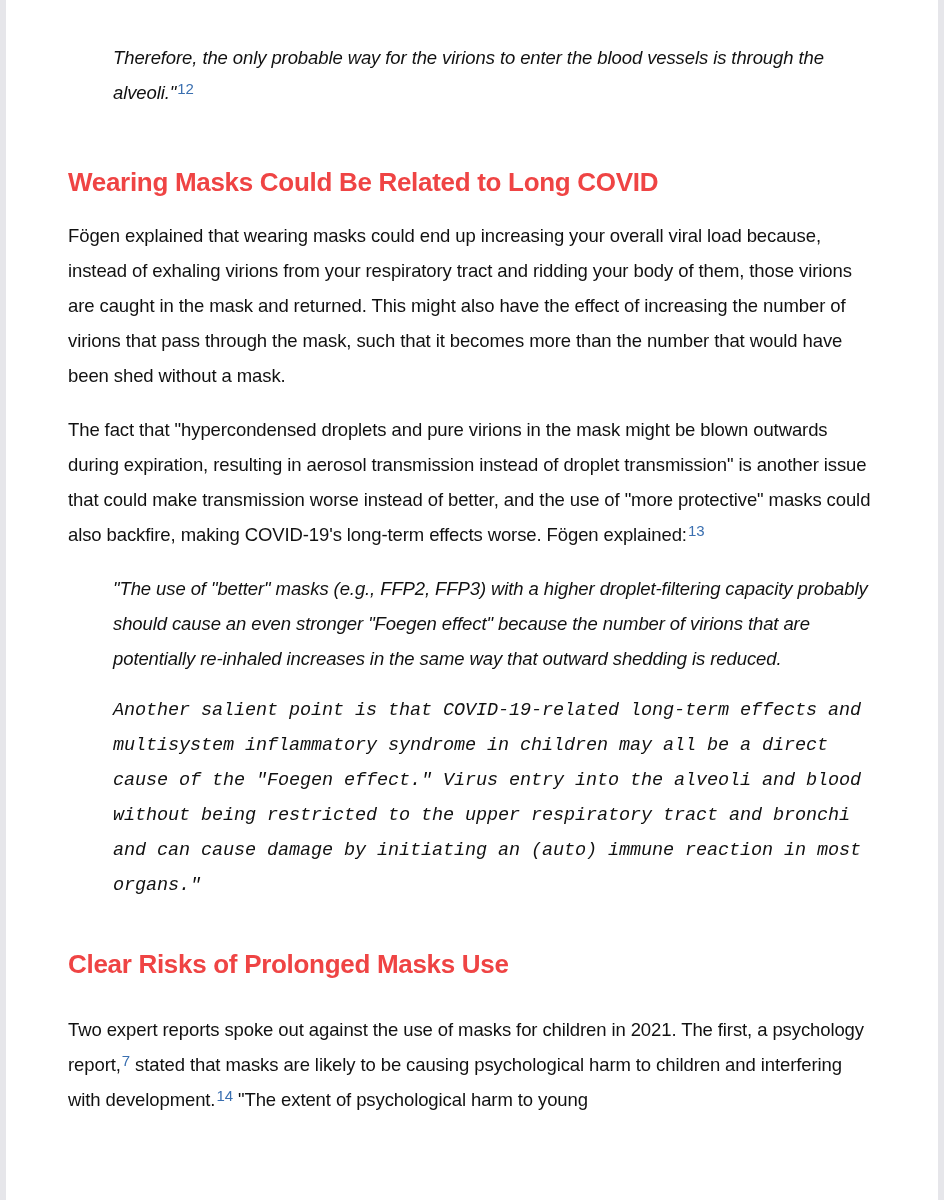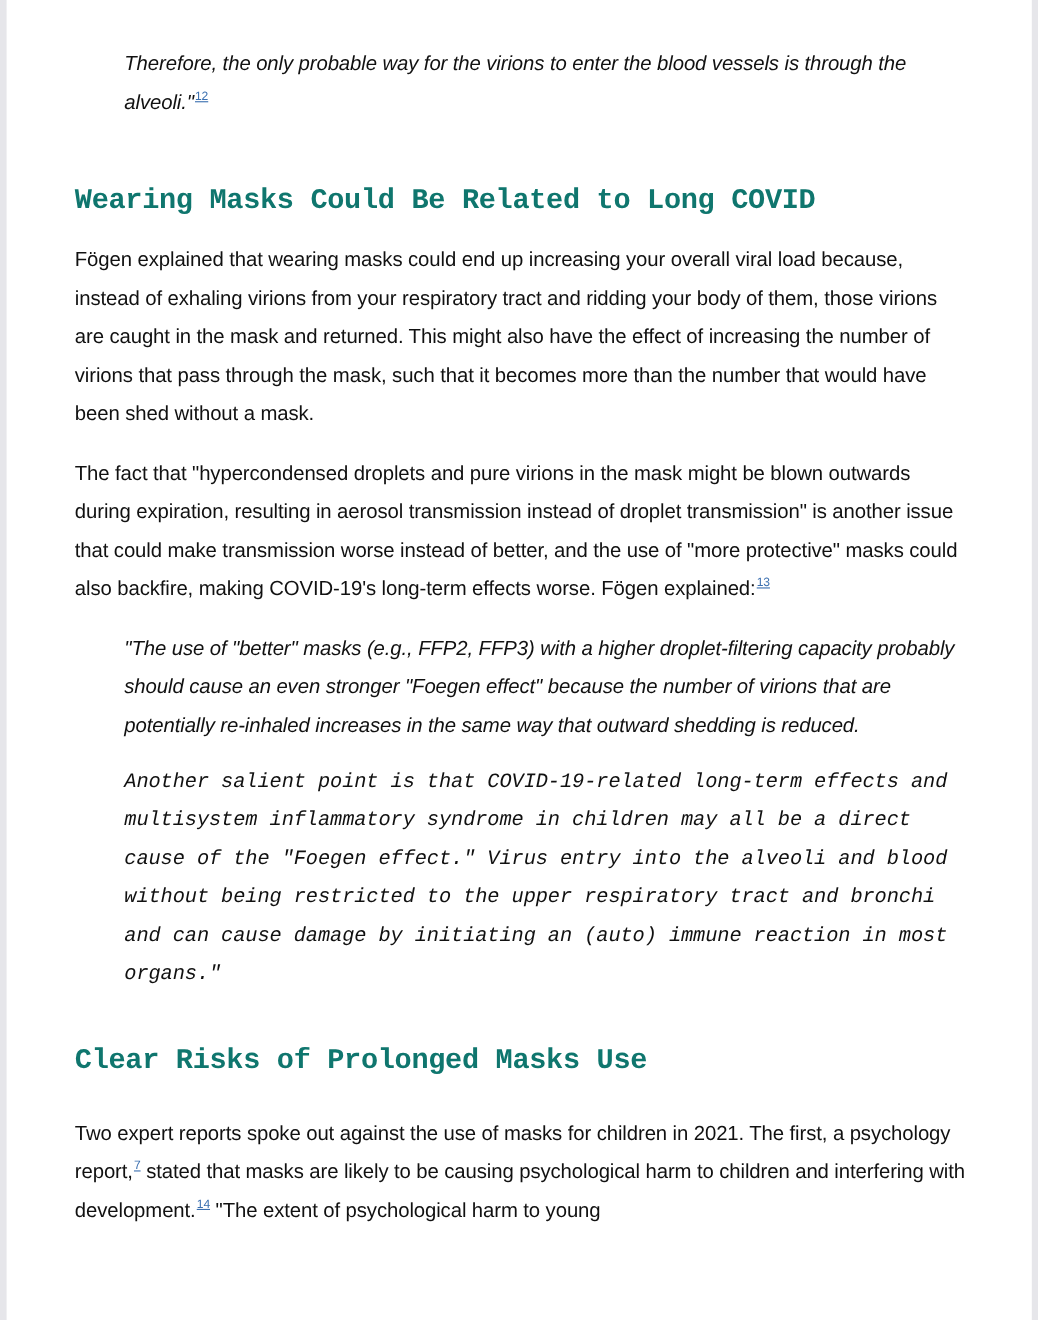--- a/index.html
+++ b/index.html
@@ -32,44 +32,43 @@
   .quote {
     margin: 0 0 0 45px;
     font-style: italic;
     font-size: 18.5px;
     line-height: 35px;
     letter-spacing: -0.1px;
   }
   .quote p { margin: 0; }
   .quote p + p { margin-top: 17px; font-family: Liberation Mono, monospace; }
   h2 {
-    font-family: Liberation Mono, monospace;
+    font-family: Liberation Sans, sans-serif;
     font-weight: bold;
     font-size: 26px;
     line-height: 34px;
     margin: 0;
     letter-spacing: -0.3px;
-    color: #0f766e;
+    color: #ef4444;
   }
   .body-p {
     font-size: 18.5px;
     line-height: 35px;
     margin: 0;
     letter-spacing: -0.1px;
   }
   sup.ref {
-    font-size: 11px;
+    font-size: 15px;
     color: #3a6fb0;
     vertical-align: top;
     position: relative;
     top: -4px;
     font-style: normal;
     margin-left: 1px;
     cursor: pointer;
-    text-decoration: underline;
   }
   #q-top { margin-top: 0; }
   #h-1 { margin-top: 55px; }
   #p-1 { margin-top: 19px; }
   #p-2 { margin-top: 19px; }
   #q-2 { margin-top: 19px; }
   #h-2 { margin-top: 44px; }
   #p-3 { margin-top: 31px; }
 </style>
 </head>

